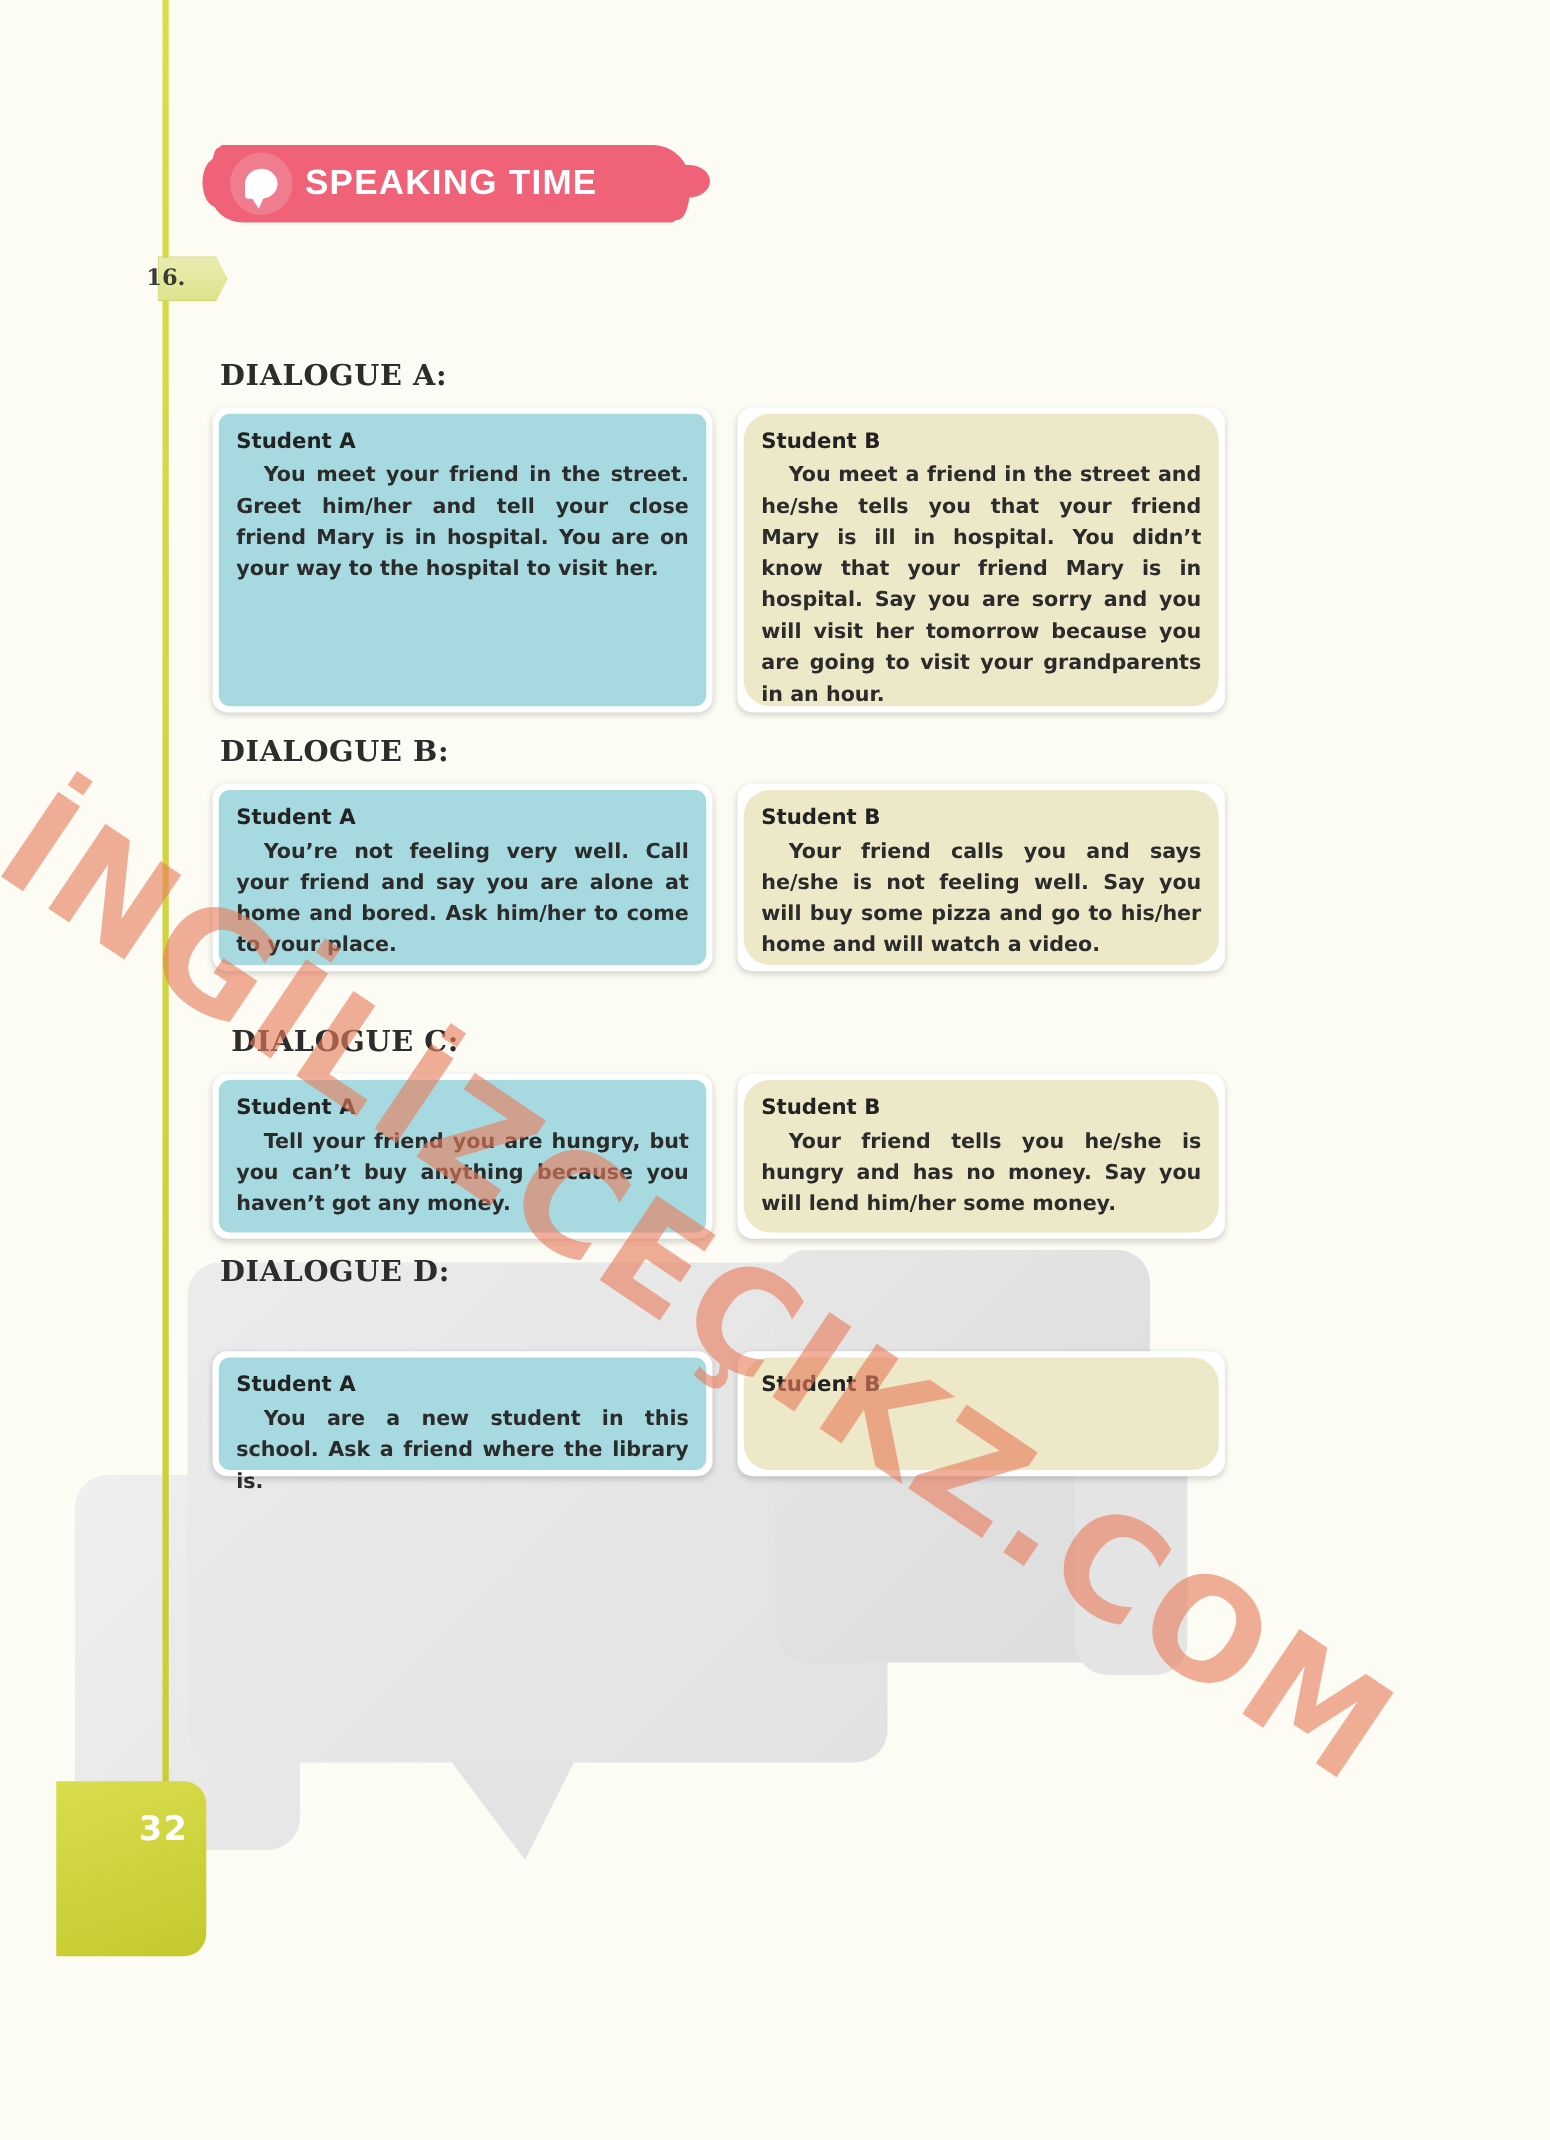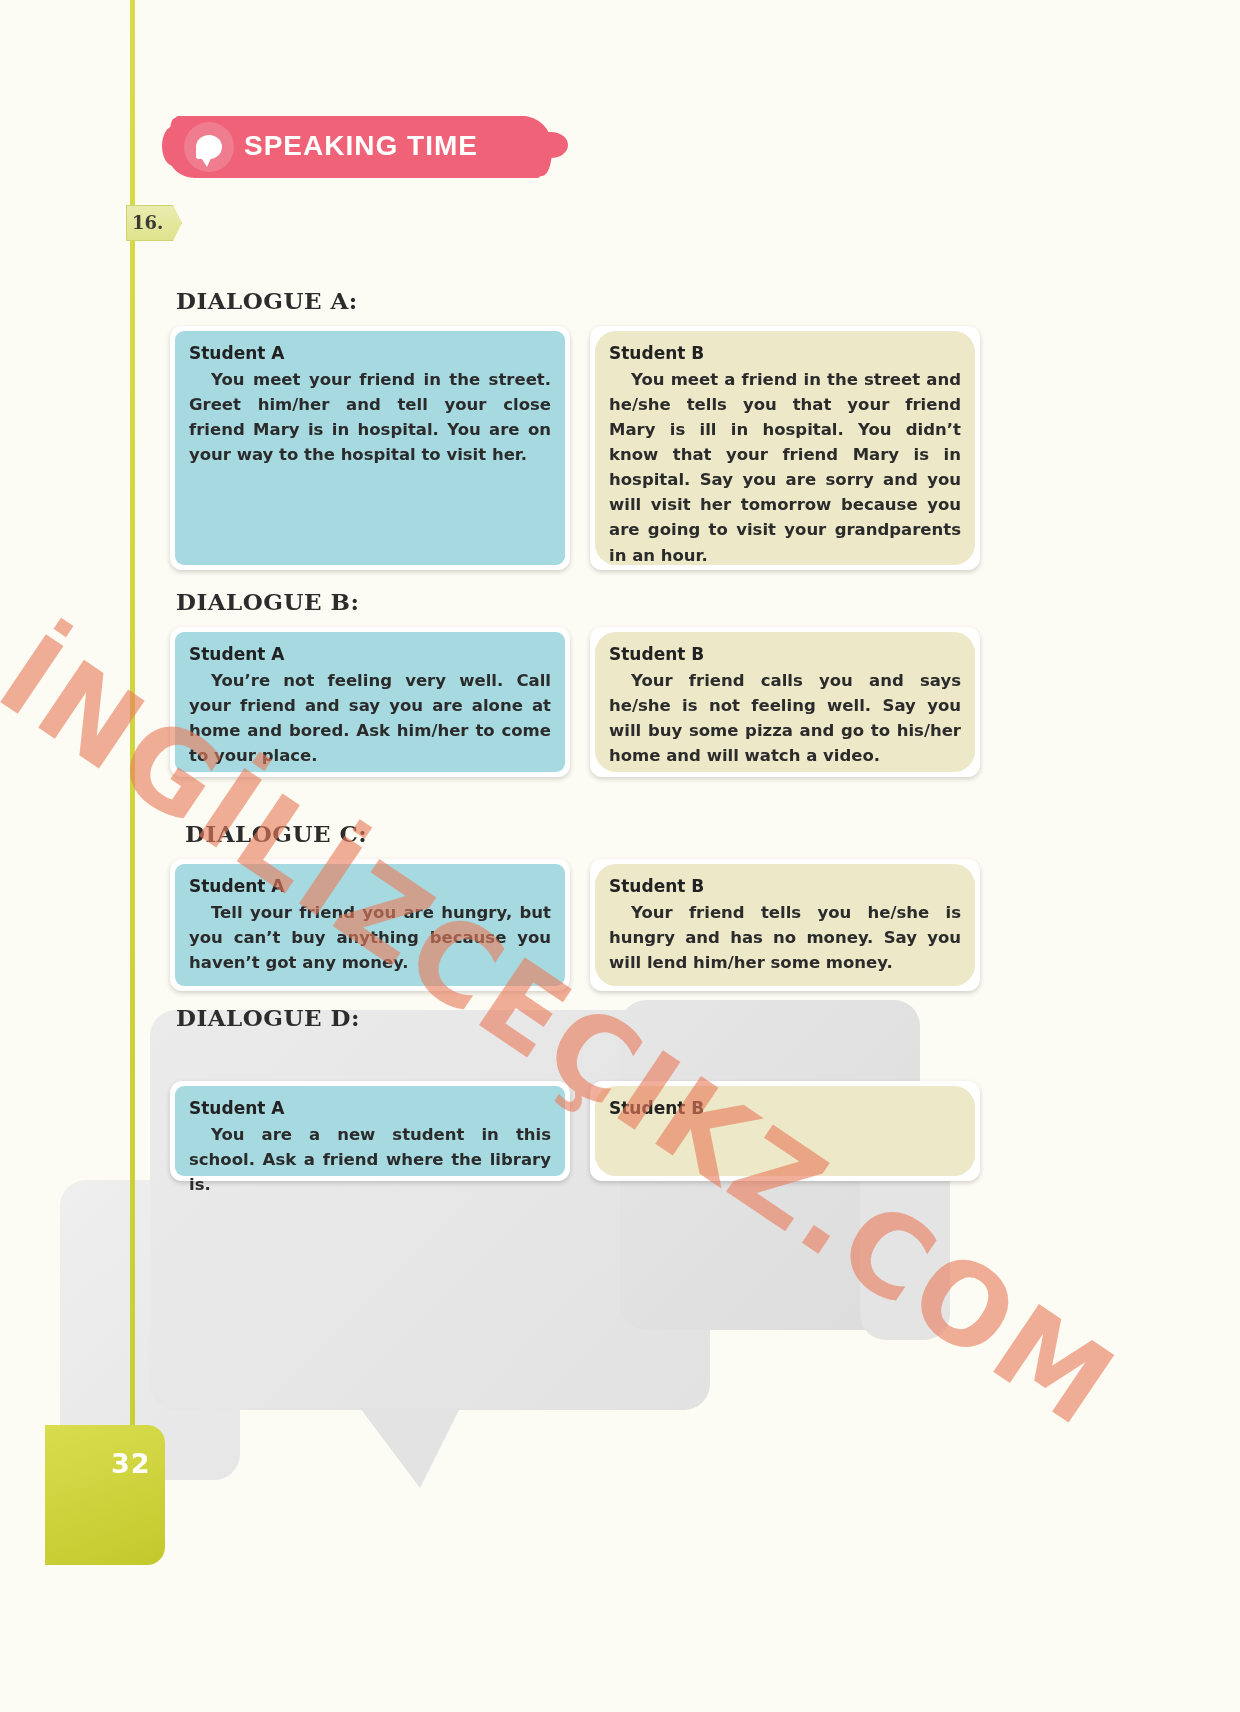--- a/index.html
+++ b/index.html
@@ -59,21 +59,21 @@
   }
 
   
   .ex-tag{
     position:absolute;left:126px;top:205px;width:54px;height:34px;
     background:linear-gradient(#e9ecb0,#dfe38c);
     border:1px solid #cfd36e;
     clip-path:polygon(0 0,84% 0,100% 50%,84% 100%,0 100%);
   }
   .ex-num{
-    position:absolute;left:132px;top:212px;font-weight:bold;font-size:18px;color:#3b3b38;
+    position:absolute;left:117px;top:212px;font-weight:bold;font-size:18px;color:#3b3b38;
     font-family:"DejaVu Serif", serif;
   }
   .instruction{
     position:absolute;left:196px;top:211px;width:830px;
     font-style:italic;font-weight:bold;font-size:17.5px;color:#2f2f2f;
     font-family:"DejaVu Sans", sans-serif;
   }
 
   
   .dlg-title{

